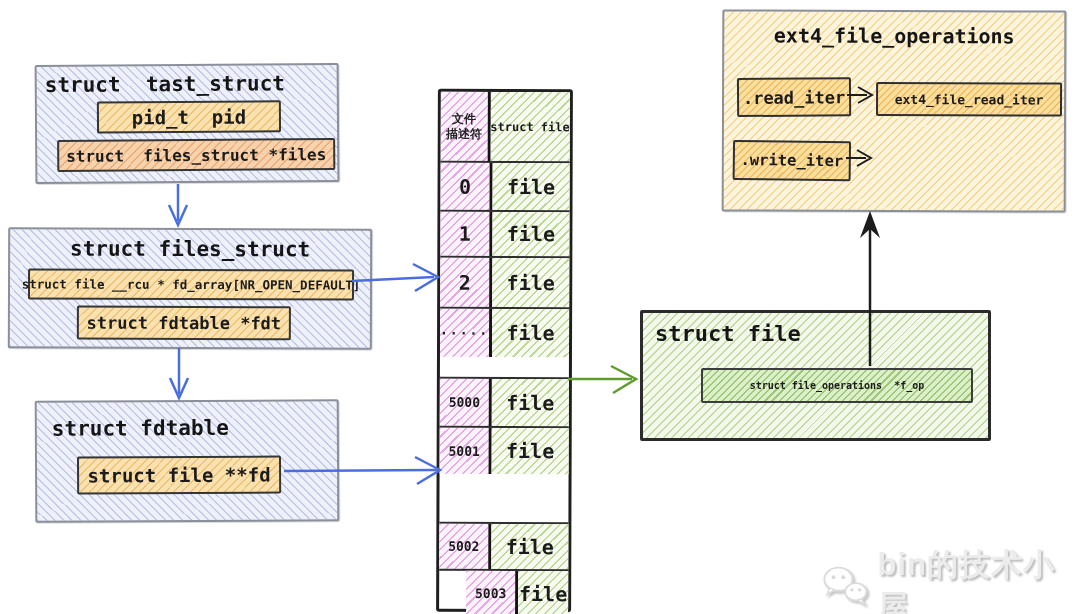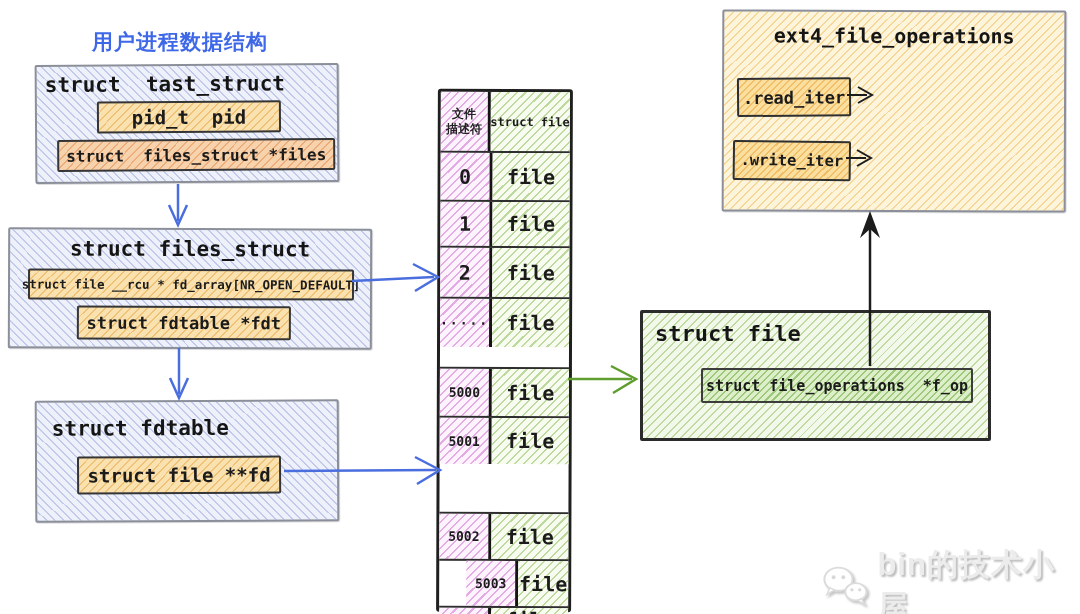--- a/index.html
+++ b/index.html
@@ -57,21 +57,20 @@
   .watermark{left:822px;top:544px;display:flex;align-items:center;gap:9px;}
   .wm-text{font-size:31px;font-weight:bold;color:#ececec;text-shadow:2px 2px 2px #bdbdbd;letter-spacing:1px;}
 
   svg.overlay{position:absolute;left:0;top:0;pointer-events:none;z-index:6;}
 </style>
 </head>
 <body>
 
 <div class="canvas">
 
-  <div class="abs diagram-title" style="left:92px;top:28px;font-size:21px;color:#3e68e7;">用户进程数据结构</div>
 
   <div class="abs struct-box hatch-blue" style="left:35px;top:64px;width:300px;height:115px;transform:rotate(-.4deg);">
     <div class="struct-title abs" style="left:8px;top:6px;font-size:21px;">struct  tast_struct</div>
     <div class="field-box hatch-yellow abs" style="left:60px;top:35px;width:180px;height:28px;">
       <span class="code" style="font-size:19px;">pid_t  pid</span>
     </div>
     <div class="field-box hatch-orange abs" style="left:20px;top:73px;width:274px;height:28px;">
       <span class="code" style="font-size:16px;">struct  files_struct *files</span>
     </div>
   </div>
@@ -87,21 +86,21 @@
   </div>
 
   <div class="abs struct-box hatch-blue" style="left:35px;top:400px;width:300px;height:118px;transform:rotate(-.3deg);">
     <div class="struct-title abs" style="left:15px;top:14px;font-size:21px;">struct fdtable</div>
     <div class="field-box hatch-yellow abs" style="left:40px;top:54px;width:200px;height:34px;">
       <span class="code" style="font-size:19px;">struct file **fd</span>
     </div>
   </div>
 
   <div class="abs fd-table">
-    <div class="fd-row" style="height:59px;">
+    <div class="fd-row" style="height:69px;">
       <div class="fd-cell-left hatch-purple">
         <span class="hdr-cn">文件</span>
         <span class="hdr-cn">描述符</span>
       </div>
       <div class="fd-cell-right hatch-green-col">
         <span class="code hdr-code">struct file</span>
       </div>
     </div>
     <div class="fd-row" style="height:47px;">
       <div class="fd-cell-left hatch-purple">
@@ -173,28 +172,31 @@
         </div>
       <div class="fd-cell-right hatch-green-col">
           <span class="code file-txt">file</span>
         </div>
     </div>
   </div>
 
   <div class="abs hatch-green" style="left:640px;top:310px;width:345px;height:125px;border:3px solid #2b2b2b;border-radius:2px;">
     <div class="struct-title abs" style="left:12px;top:8px;font-size:22px;">struct file</div>
     <div class="field-box hatch-green-dark abs" style="left:58px;top:55px;width:268px;height:31px;border-color:#3c3c3c;">
-      <span class="code" style="font-size:15px;">struct file_operations  *f_op</span>
+      <span class="code" style="font-size:10px;">struct file_operations  *f_op</span>
     </div>
   </div>
 
   <div class="abs struct-box hatch-cream" style="left:722px;top:10px;width:340px;height:198px;transform:rotate(.2deg);">
     <div class="struct-title" style="text-align:center;margin-top:12px;font-size:20px;">ext4_file_operations</div>
     <div class="field-box hatch-amber abs" style="left:13px;top:66px;width:110px;height:35px;border-color:#2f2f2f;transform:rotate(-.6deg);">
       <span class="code" style="font-size:17px;">.read_iter</span>
+    </div>
+    <div class="field-box hatch-amber abs" style="left:152px;top:70px;width:182px;height:30px;border-color:#2f2f2f;">
+      <span class="code" style="font-size:13px;">ext4_file_read_iter</span>
     </div>
     <div class="field-box hatch-amber abs" style="left:9px;top:129px;width:114px;height:36px;border-color:#2f2f2f;transform:rotate(.5deg);">
       <span class="code" style="font-size:15.5px;">.write_iter</span>
     </div>
   </div>
 
   <svg class="overlay" width="1080" height="614" viewBox="0 0 1080 614">
 
     <g stroke="#4a6ede" stroke-width="2.5" fill="none">
       <path d="M178 184 L178 221"></path>

